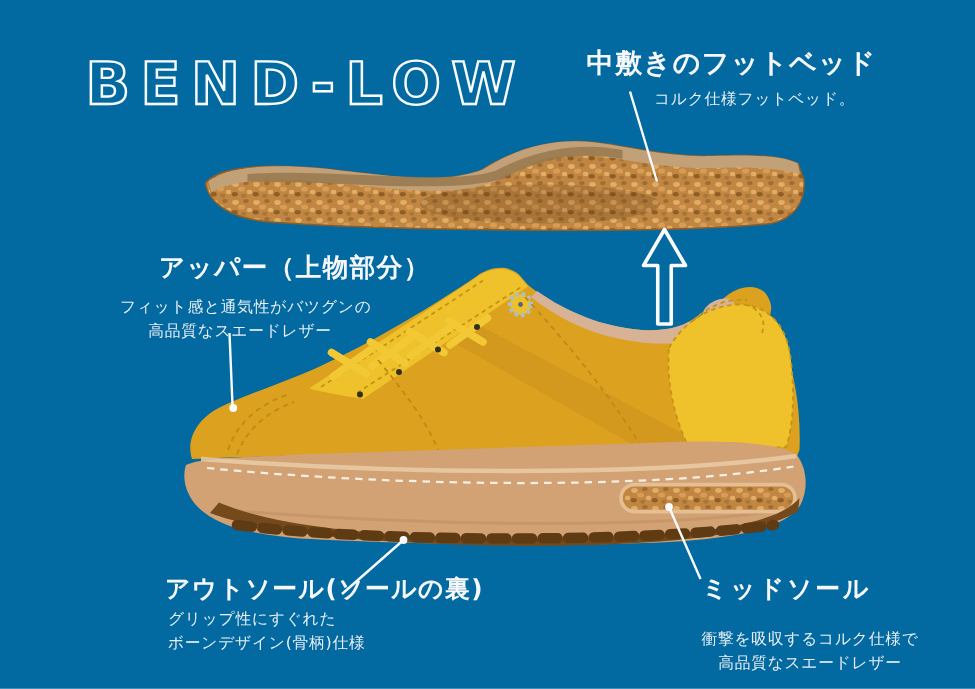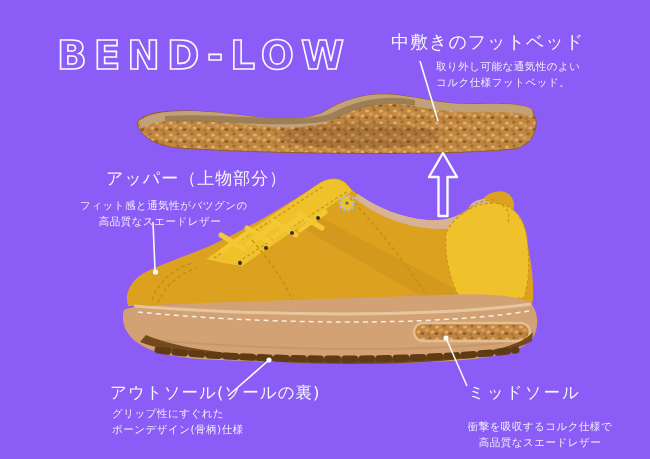--- a/index.html
+++ b/index.html
@@ -1,23 +1,23 @@
 <!DOCTYPE html>
 <html><head>
 <meta charset="utf-8">
 <style>
   html,body{margin:0;padding:0;}
   .canvas{
     position:relative;width:650px;height:459px;overflow:hidden;
-    background:#8b5cf6;
+    background:#0369a1;
     font-family:"DejaVu Sans",sans-serif;
   }
   .layer{position:absolute;left:0;top:0;}
   .jp-label{position:absolute;color:#F5F7FA;white-space:nowrap;}
-  .jp-title{font-size:17px;font-weight:400;letter-spacing:1px;}
+  .jp-title{font-size:17px;font-weight:700;letter-spacing:1px;}
   .jp-desc{font-size:10.5px;line-height:16px;letter-spacing:.5px;opacity:.95;}
   .center{text-align:center;}
 </style>
 </head>
 <body>
 
 <div class="canvas">
 
   <svg class="layer" width="650" height="459" viewBox="0 0 650 459">
     <defs>
@@ -137,21 +137,20 @@
         <path d="M446,338 L467,386" fill="none"></path>
         <circle cx="446" cy="338" r="2.6" stroke="none"></circle>
       </g>
     </g>
 
     <text x="57" y="69" font-family="DejaVu Sans, sans-serif" font-size="39" font-weight="bold" letter-spacing="7" fill="none" stroke="#FAFBFD" stroke-width="1.6">BEND-LOW</text>
   </svg>
 
   <div class="jp-label jp-title" style="left:391px;top:30px;font-size:18px;">中敷きのフットベッド</div>
   <div class="jp-label jp-desc" style="left:436px;top:58px;">
-    <div>取り外し可能な通気性のよい</div>
     <div>コルク仕様フットベッド。</div>
   </div>
 
   <div class="jp-label jp-title" style="left:70px;top:167px;margin-left:36px;">アッパー（上物部分）</div>
   <div class="jp-label jp-desc center" style="left:80px;top:197px;width:160px;">
     <div>フィット感と通気性がバツグンの</div>
     <div>高品質なスエードレザー</div>
   </div>
 
   <div class="jp-label jp-title" style="left:86px;top:382px;font-size:16.5px;margin-left:24px;">アウトソール(ソールの裏)</div>

